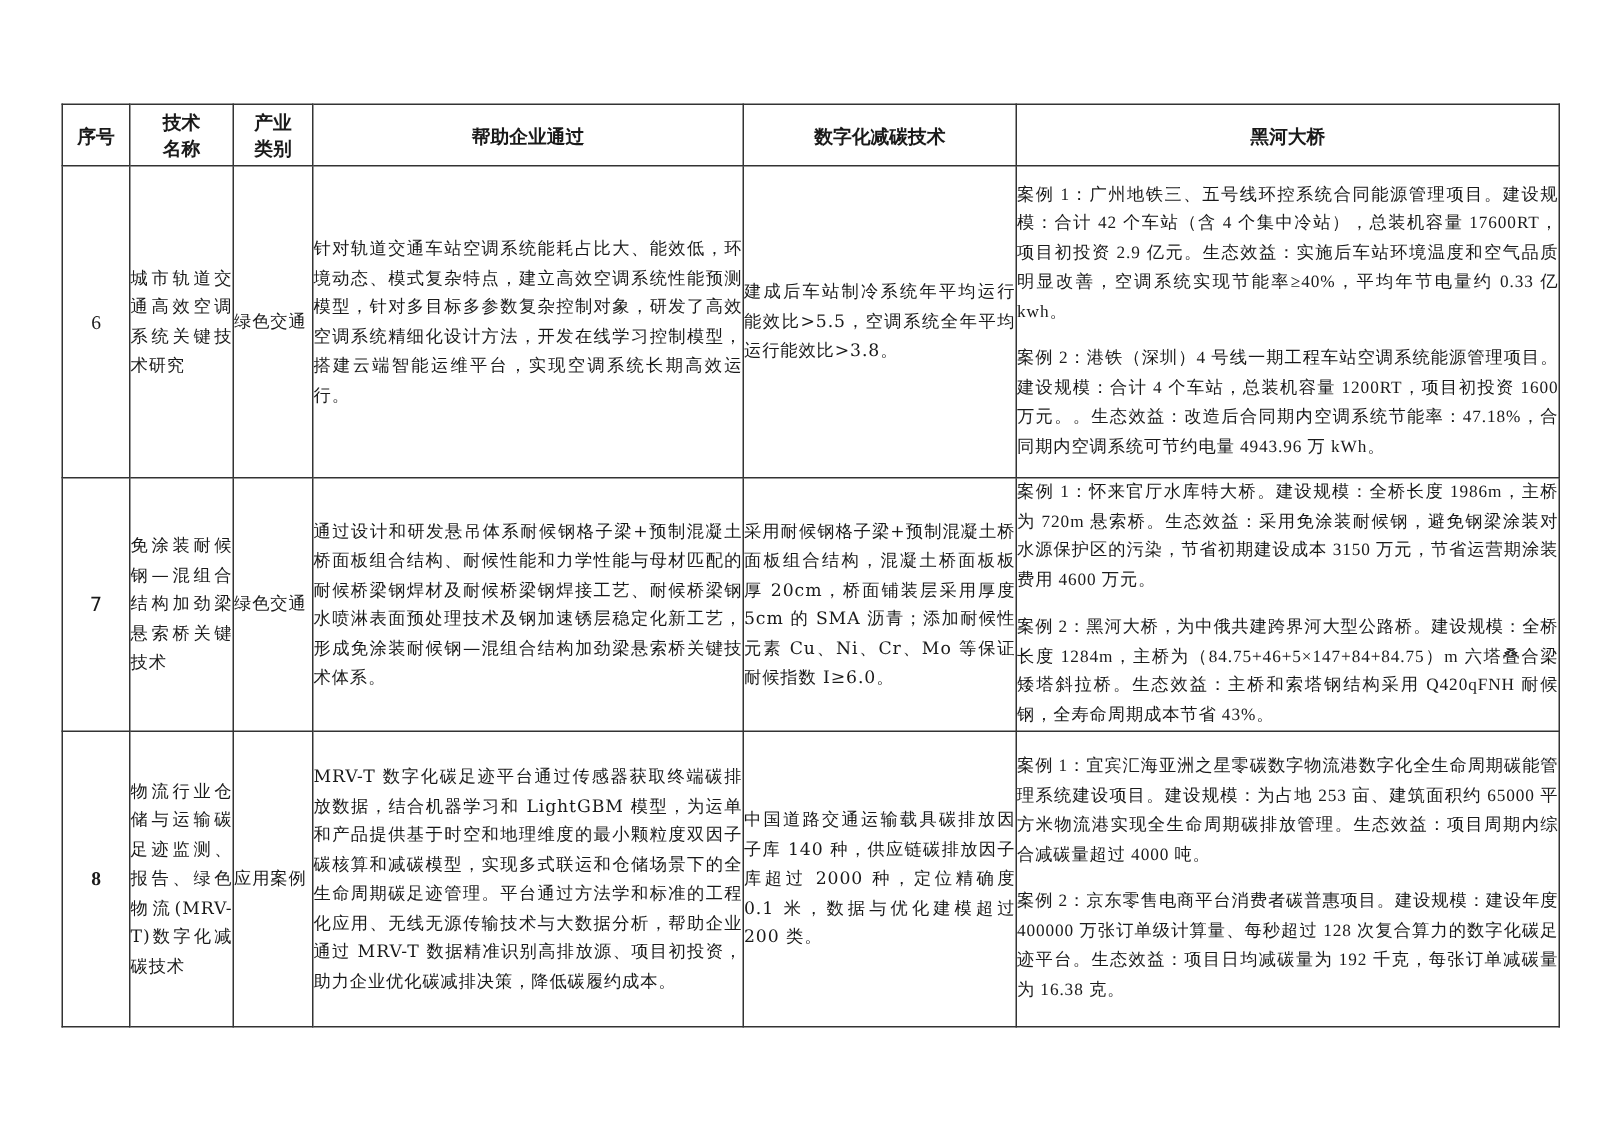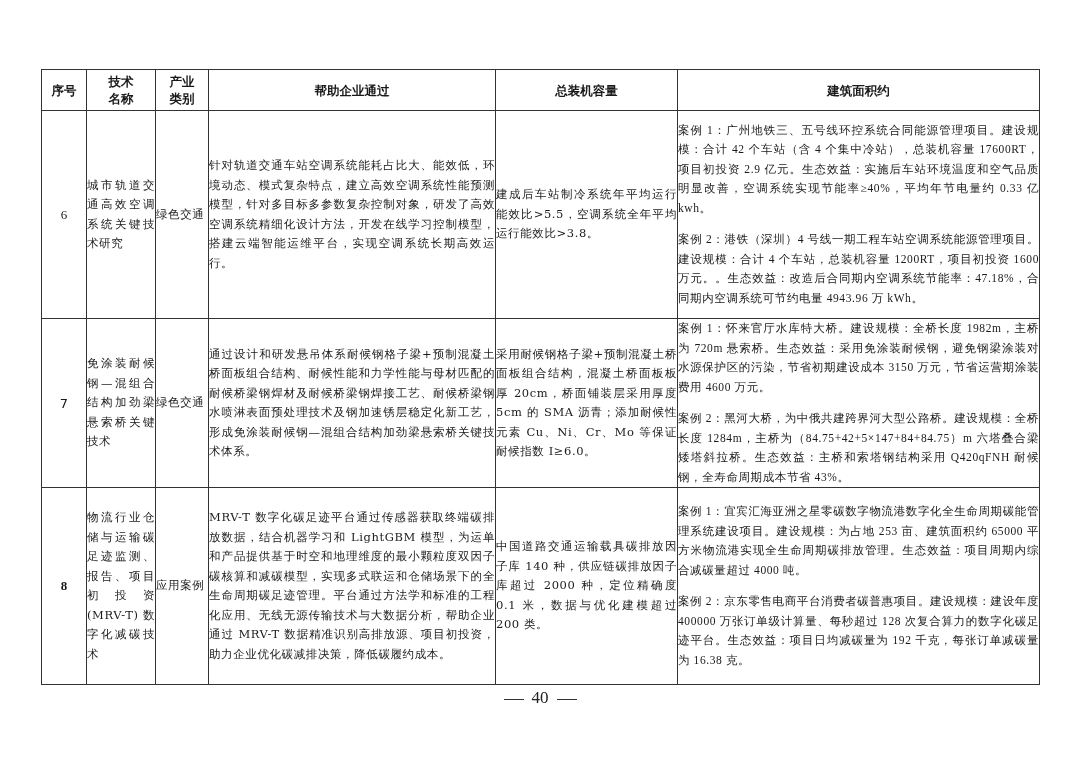--- a/index.html
+++ b/index.html
@@ -83,22 +83,22 @@
         <th>序号</th>
         <th>
             <span style="white-space:pre-line;display:block;">技术
 名称</span>
           </th>
         <th>
             <span style="white-space:pre-line;display:block;">产业
 类别</span>
           </th>
         <th>帮助企业通过</th>
-        <th>总装机容量</th>
-        <th>建筑面积约</th>
+        <th>数字化减碳技术</th>
+        <th>黑河大桥</th>
       </tr>
     </thead>
     <tbody>
       <tr class="r6">
         <td class="seq">6</td>
         <td class="name">城市轨道交通高效空调系统关键技术研究</td>
         <td class="cat">绿色交通</td>
         <td class="proc">针对轨道交通车站空调系统能耗占比大、能效低，环境动态、模式复杂特点，建立高效空调系统性能预测模型，针对多目标多参数复杂控制对象，研发了高效空调系统精细化设计方法，开发在线学习控制模型，搭建云端智能运维平台，实现空调系统长期高效运行。</td>
         <td class="param">建成后车站制冷系统年平均运行能效比&gt;5.5，空调系统全年平均运行能效比&gt;3.8。</td>
         <td class="case">
@@ -106,34 +106,31 @@
           <span class="case-block">案例 2：港铁（深圳）4 号线一期工程车站空调系统能源管理项目。建设规模：合计 4 个车站，总装机容量 1200RT，项目初投资 1600 万元。。生态效益：改造后合同期内空调系统节能率：47.18%，合同期内空调系统可节约电量 4943.96 万 kWh。</span>
         </td>
       </tr>
       <tr class="r7">
         <td class="seq" style="font-family:'DejaVu Sans','Liberation Sans',sans-serif;">7</td>
         <td class="name">免涂装耐候钢—混组合结构加劲梁悬索桥关键技术</td>
         <td class="cat">绿色交通</td>
         <td class="proc">通过设计和研发悬吊体系耐候钢格子梁+预制混凝土桥面板组合结构、耐候性能和力学性能与母材匹配的耐候桥梁钢焊材及耐候桥梁钢焊接工艺、耐候桥梁钢水喷淋表面预处理技术及钢加速锈层稳定化新工艺，形成免涂装耐候钢—混组合结构加劲梁悬索桥关键技术体系。</td>
         <td class="param">采用耐候钢格子梁+预制混凝土桥面板组合结构，混凝土桥面板板厚 20cm，桥面铺装层采用厚度 5cm 的 SMA 沥青；添加耐候性元素 Cu、Ni、Cr、Mo 等保证耐候指数 I≥6.0。</td>
         <td class="case">
-          <span class="case-block">案例 1：怀来官厅水库特大桥。建设规模：全桥长度 1982m，主桥为 720m 悬索桥。生态效益：采用免涂装耐候钢，避免钢梁涂装对水源保护区的污染，节省初期建设成本 3150 万元，节省运营期涂装费用 4600 万元。</span>
-          <span class="case-block">案例 2：黑河大桥，为中俄共建跨界河大型公路桥。建设规模：全桥长度 1284m，主桥为（84.75+42+5×147+84+84.75）m 六塔叠合梁矮塔斜拉桥。生态效益：主桥和索塔钢结构采用 Q420qFNH 耐候钢，全寿命周期成本节省 43%。</span>
+          <span class="case-block">案例 1：怀来官厅水库特大桥。建设规模：全桥长度 1986m，主桥为 720m 悬索桥。生态效益：采用免涂装耐候钢，避免钢梁涂装对水源保护区的污染，节省初期建设成本 3150 万元，节省运营期涂装费用 4600 万元。</span>
+          <span class="case-block">案例 2：黑河大桥，为中俄共建跨界河大型公路桥。建设规模：全桥长度 1284m，主桥为（84.75+46+5×147+84+84.75）m 六塔叠合梁矮塔斜拉桥。生态效益：主桥和索塔钢结构采用 Q420qFNH 耐候钢，全寿命周期成本节省 43%。</span>
         </td>
       </tr>
       <tr class="r8">
         <td class="seq bold">8</td>
-        <td class="name">物流行业仓储与运输碳足迹监测、报告、项目初投资(MRV-T)数字化减碳技术</td>
+        <td class="name">物流行业仓储与运输碳足迹监测、报告、绿色物流(MRV-T)数字化减碳技术</td>
         <td class="cat">应用案例</td>
         <td class="proc">MRV-T 数字化碳足迹平台通过传感器获取终端碳排放数据，结合机器学习和 LightGBM 模型，为运单和产品提供基于时空和地理维度的最小颗粒度双因子碳核算和减碳模型，实现多式联运和仓储场景下的全生命周期碳足迹管理。平台通过方法学和标准的工程化应用、无线无源传输技术与大数据分析，帮助企业通过 MRV-T 数据精准识别高排放源、项目初投资，助力企业优化碳减排决策，降低碳履约成本。</td>
         <td class="param">中国道路交通运输载具碳排放因子库 140 种，供应链碳排放因子库超过 2000 种，定位精确度 0.1 米，数据与优化建模超过 200 类。</td>
         <td class="case">
           <span class="case-block">案例 1：宜宾汇海亚洲之星零碳数字物流港数字化全生命周期碳能管理系统建设项目。建设规模：为占地 253 亩、建筑面积约 65000 平方米物流港实现全生命周期碳排放管理。生态效益：项目周期内综合减碳量超过 4000 吨。</span>
           <span class="case-block">案例 2：京东零售电商平台消费者碳普惠项目。建设规模：建设年度 400000 万张订单级计算量、每秒超过 128 次复合算力的数字化碳足迹平台。生态效益：项目日均减碳量为 192 千克，每张订单减碳量为 16.38 克。</span>
         </td>
       </tr>
     </tbody>
   </table>
 
-  <div class="page-number">
-    <span class="dash"></span><span>40</span><span class="dash"></span>
-  </div>
 </div>
 
 </body></html>

